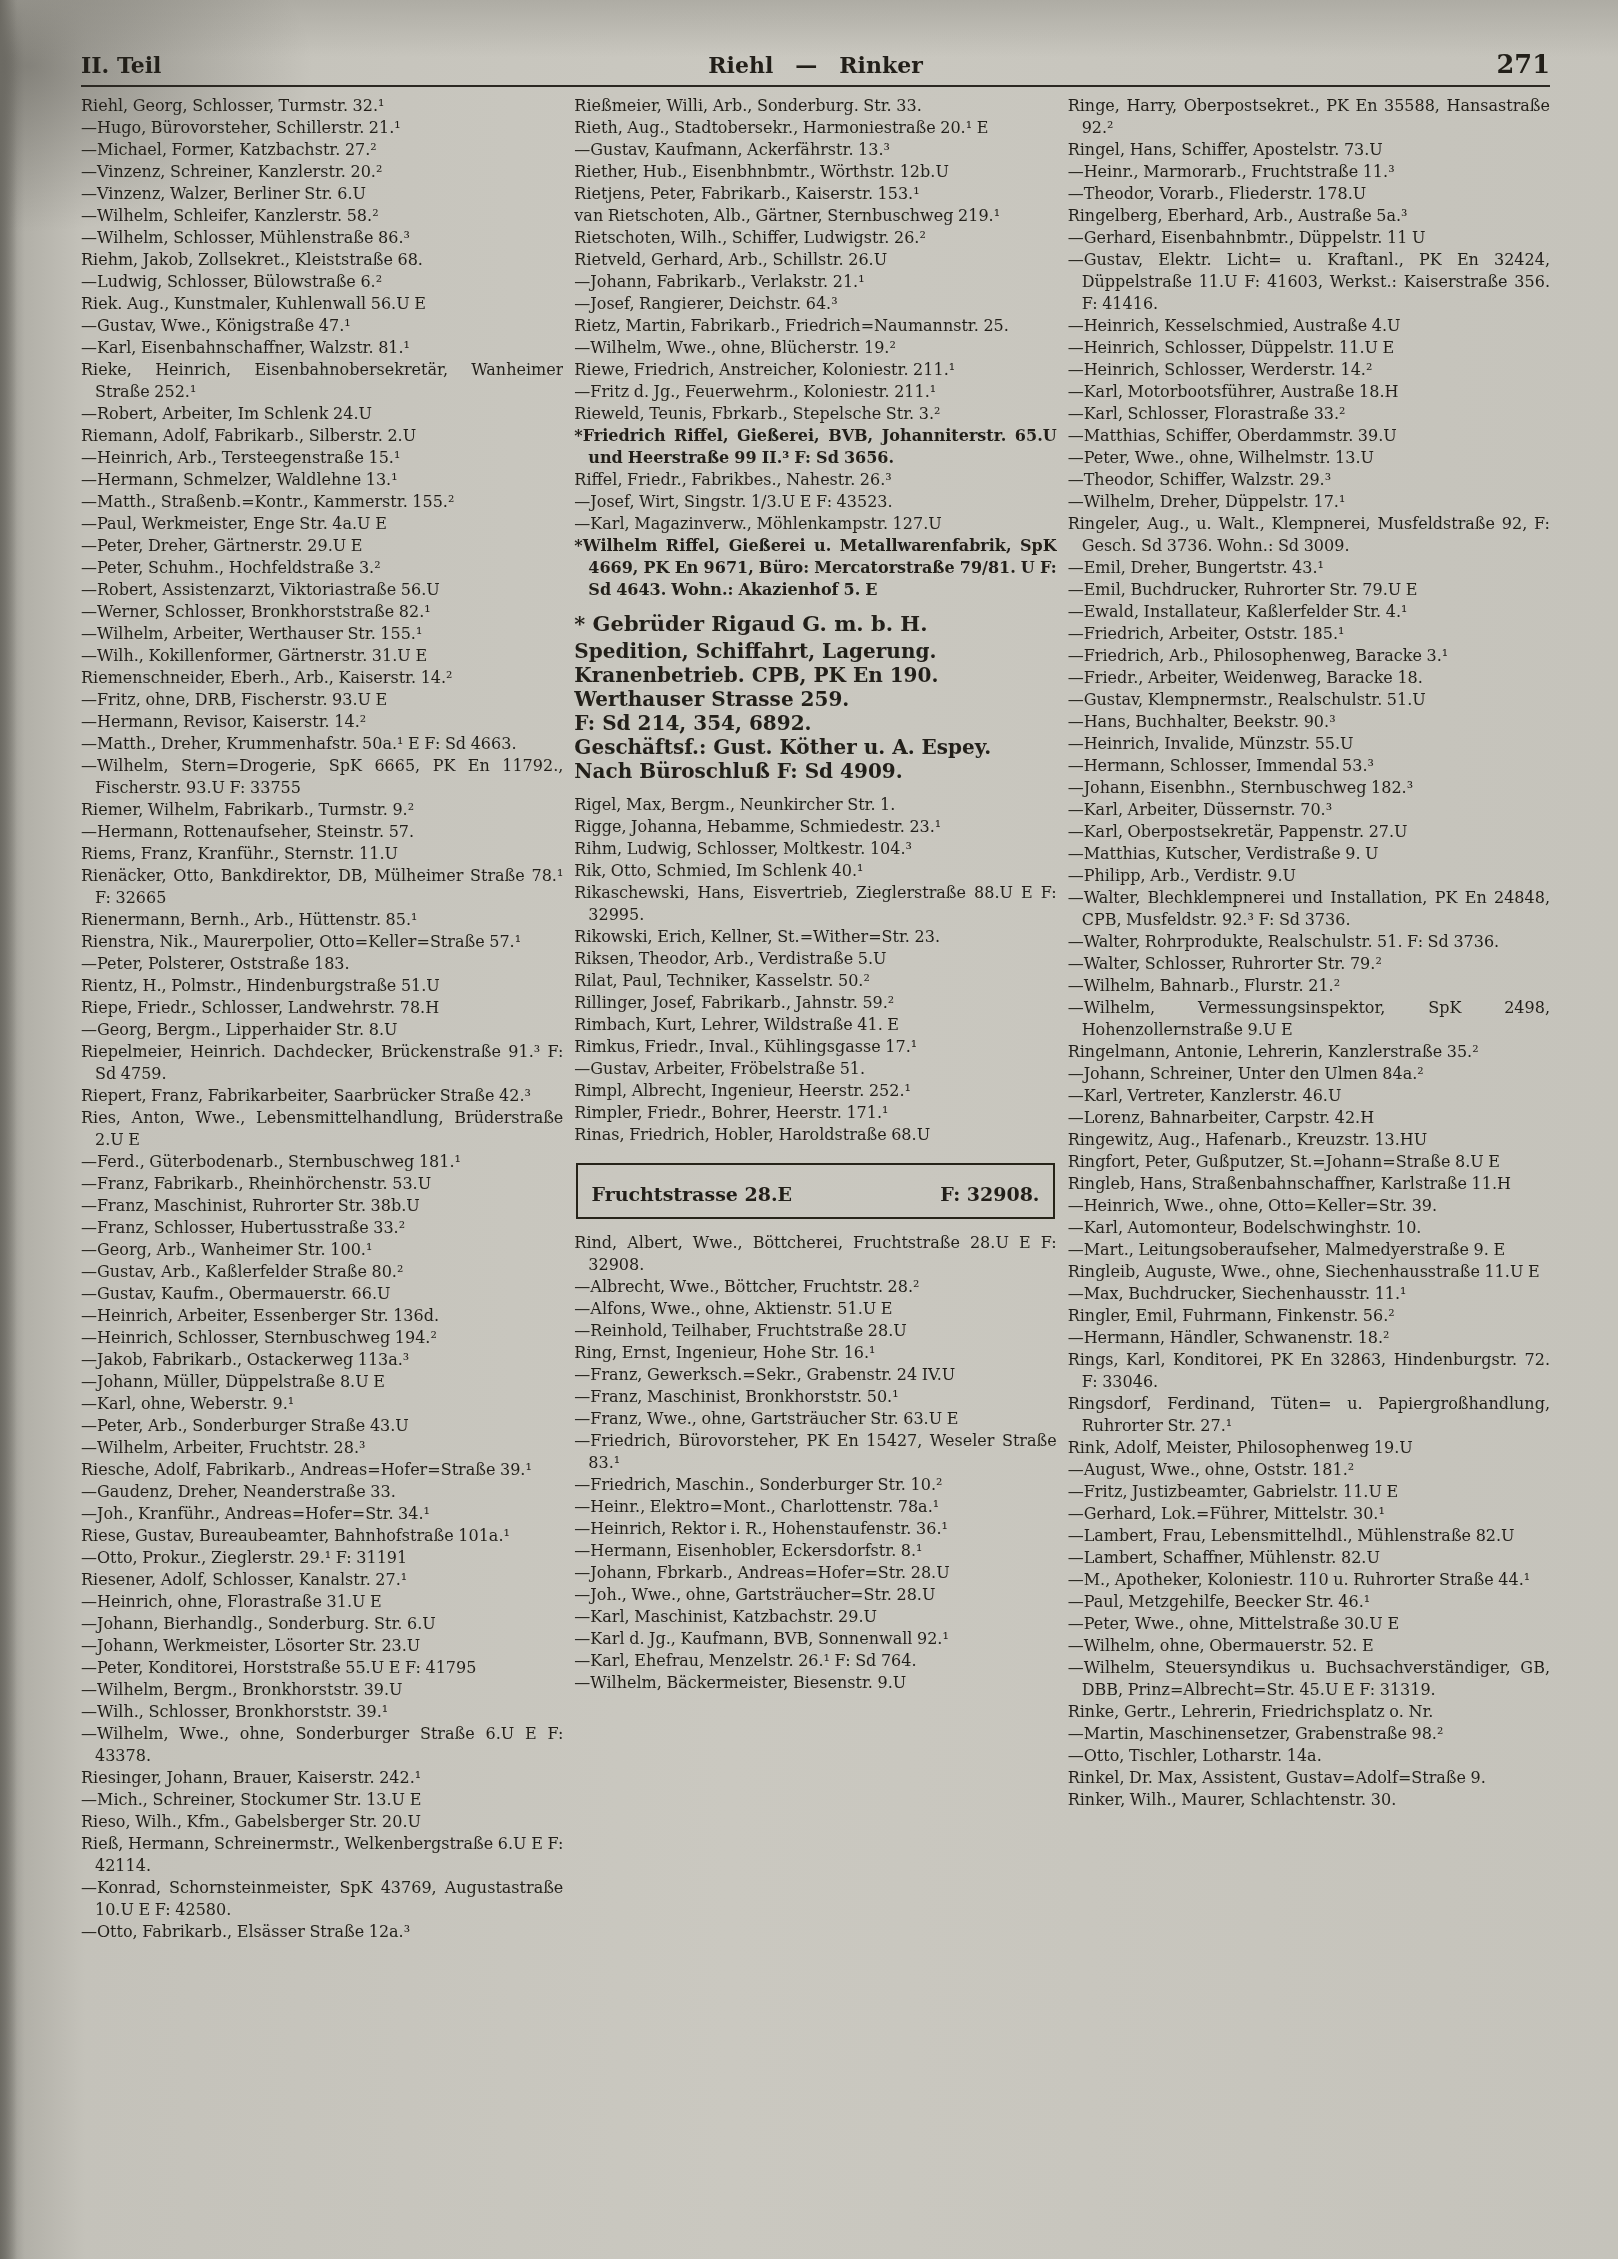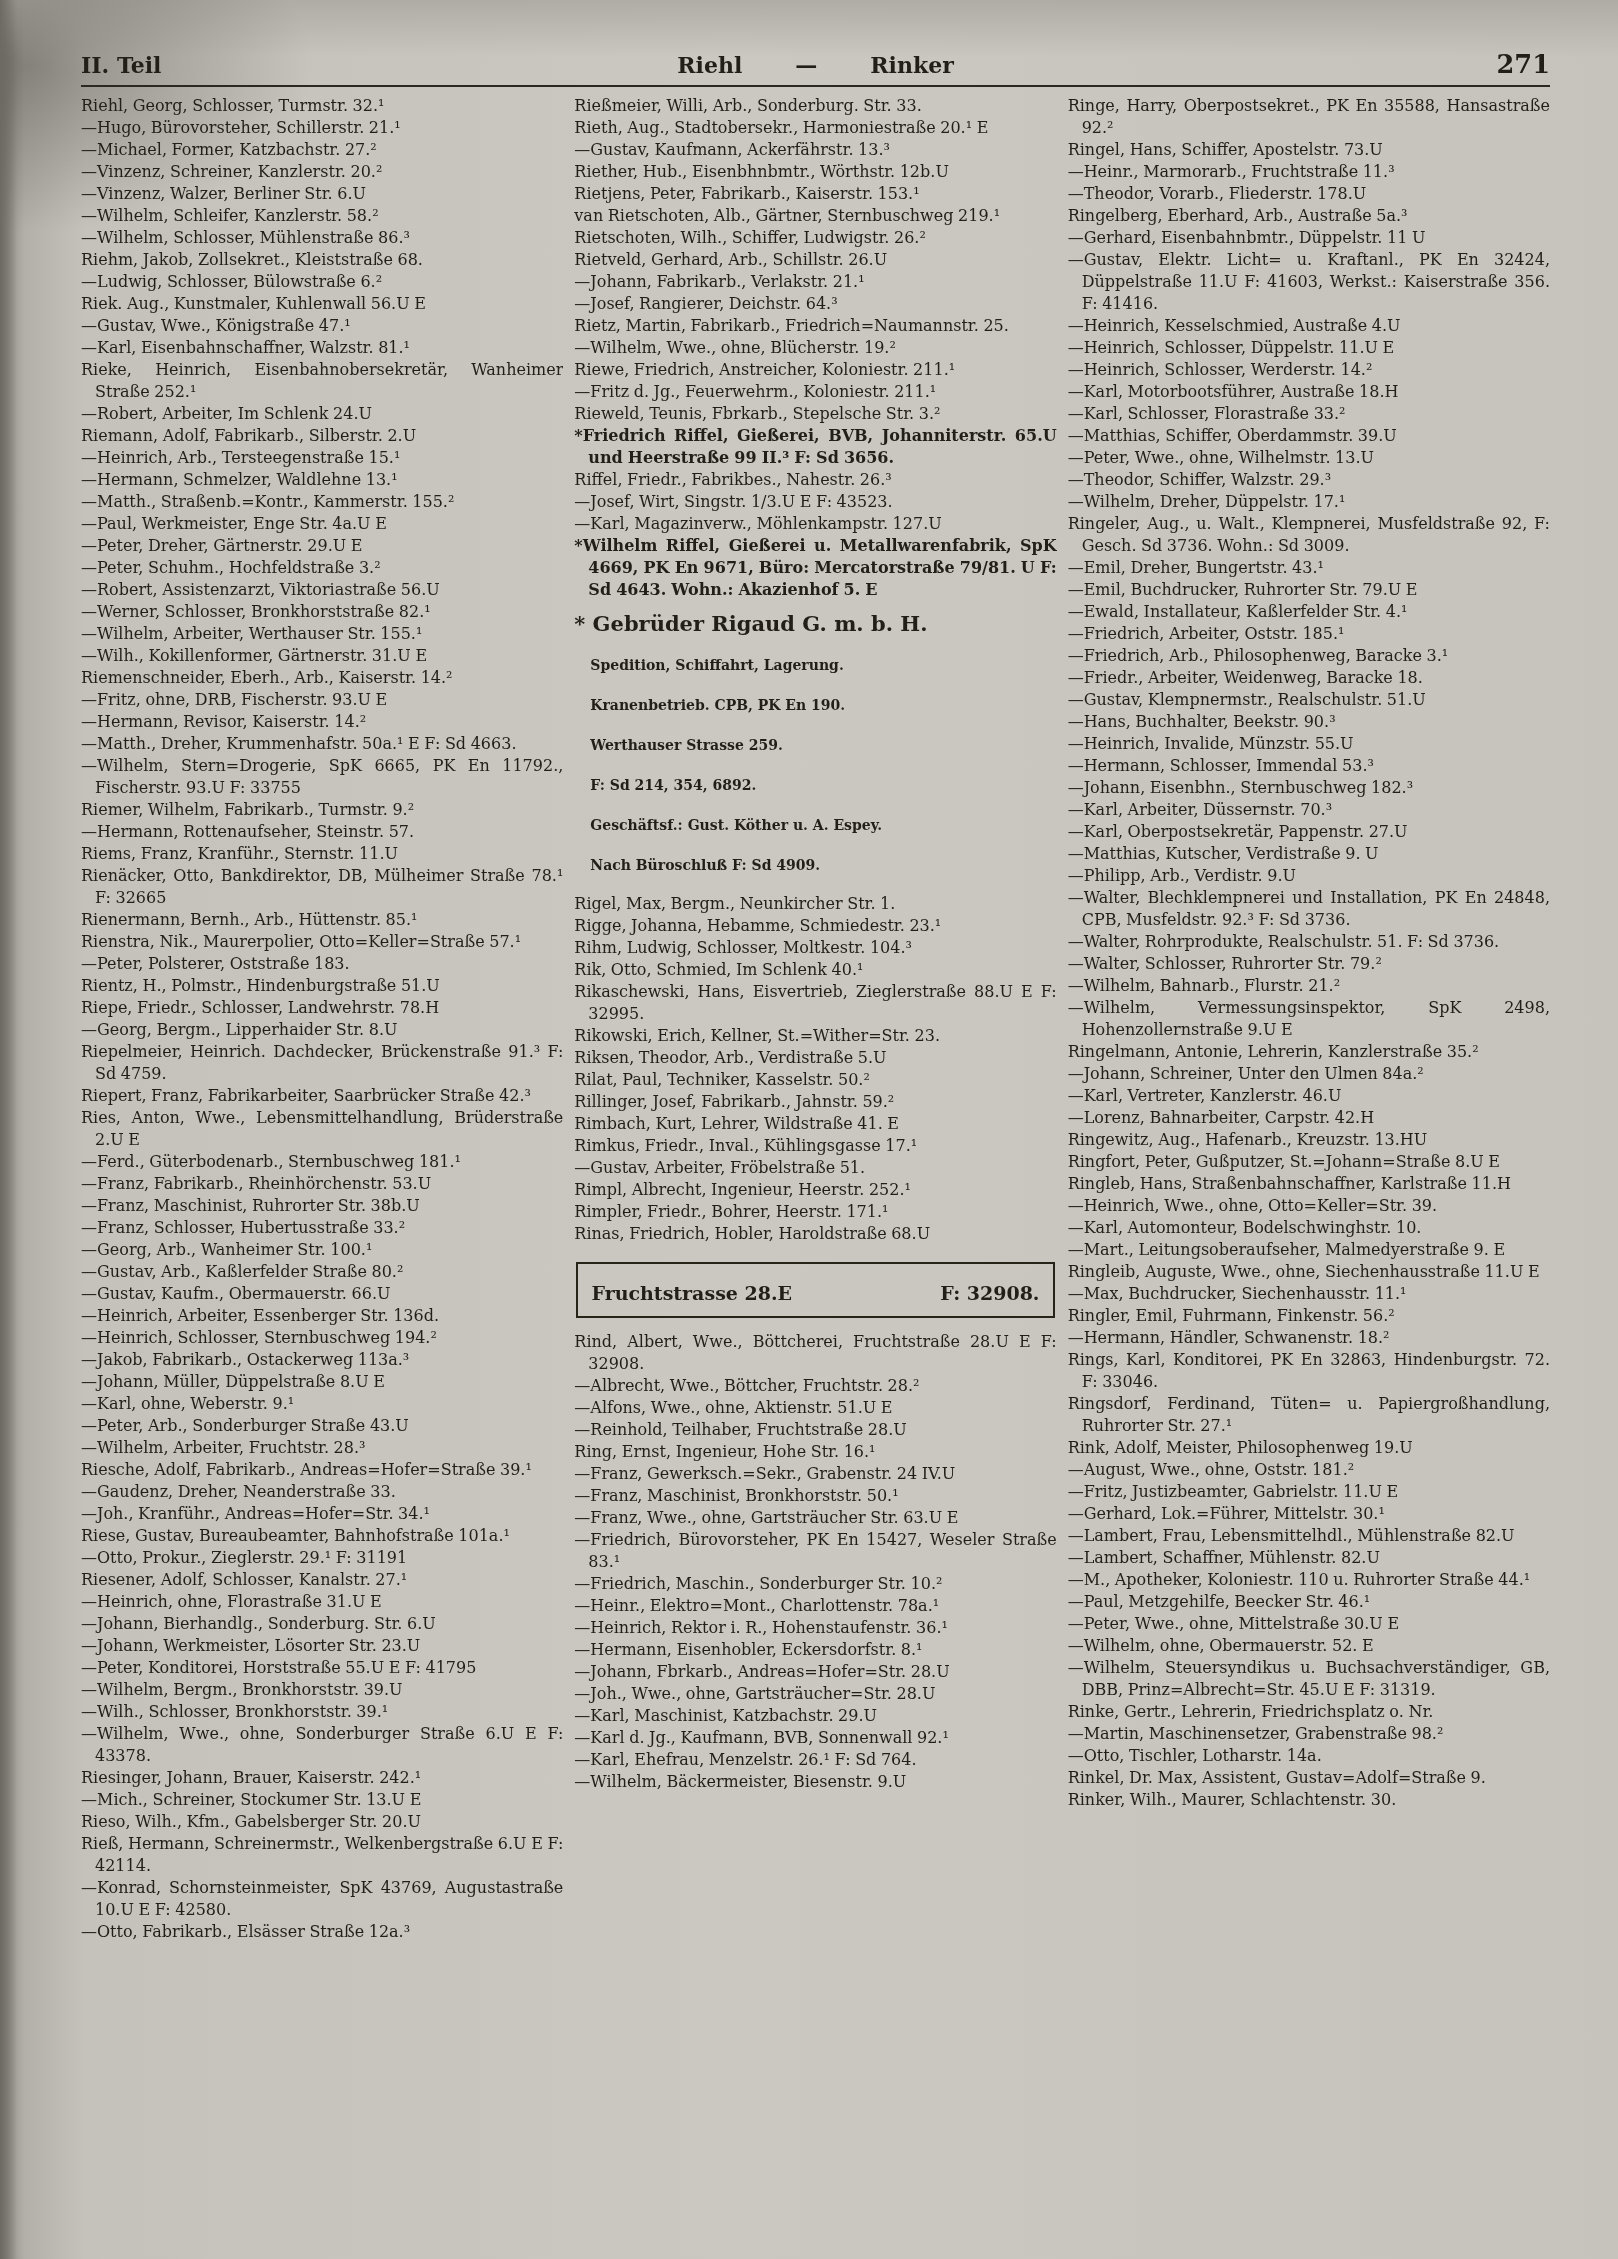--- a/index.html
+++ b/index.html
@@ -12,29 +12,29 @@
     font-family:"DejaVu Serif", serif;
     color:#221f19;
   }
   .page::before{
     content:"";position:absolute;left:0;top:0;bottom:0;width:17px;
     background:linear-gradient(90deg,#6c6a63,rgba(108,106,99,0));
   }
   .content{position:absolute;left:81px;right:68px;top:49px;bottom:24.6px;}
   .header{display:flex;align-items:baseline;font-weight:700;border-bottom:2.8px solid #2b2822;padding-bottom:5.7px;}
   .h-left{font-size:22px;width:32%;}
-  .h-center{font-size:22px;width:36%;display:inline-flex;justify-content:center;gap:53px;}
+  .h-center{font-size:22px;width:36%;display:inline-flex;justify-content:center;gap:22px;}
   .h-right{font-size:25.6px;width:32%;text-align:right;}
   .cols{display:flex;gap:11px;margin-top:8.5px;height:calc(100% - 53px);overflow:hidden;}
   .col{flex:1 1 0;overflow:hidden;min-width:0;}
   .entry{margin:0;font-size:16px;line-height:22px;text-align:justify;padding-left:14px;text-indent:-14px;word-spacing:-0.5px;}
   .entry.bold{font-weight:700;}
   .ad-rigaud{margin:9.5px 0 11.4px;font-weight:700;}
   .ad-rigaud-title{margin:0 0 1.9px;font-size:21px;line-height:26.5px;}
-  .ad-rigaud-line{margin:16px;font-size:14px;line-height:24px;}
+  .ad-rigaud-line{margin:0;font-size:20px;line-height:24px;}
   .ad-rind{border:2.8px solid #262319;margin:17px 1.9px 13.2px;padding:9.5px 7.6px 11.4px;text-align:center;font-weight:700;}
   .ad-rind-title{margin:0 0 7.6px;font-size:36px;line-height:42px;letter-spacing:0.9px;}
   .orn{font-size:23px;vertical-align:middle;margin-right:9.5px;}
   .ad-rind-line{margin:0;font-size:19px;line-height:25.6px;}
   .ad-rind-footer{margin:8.5px 5.7px 0;display:flex;justify-content:space-between;font-size:19px;}
 </style>
 </head>
 <body>
 
 <div class="page">

